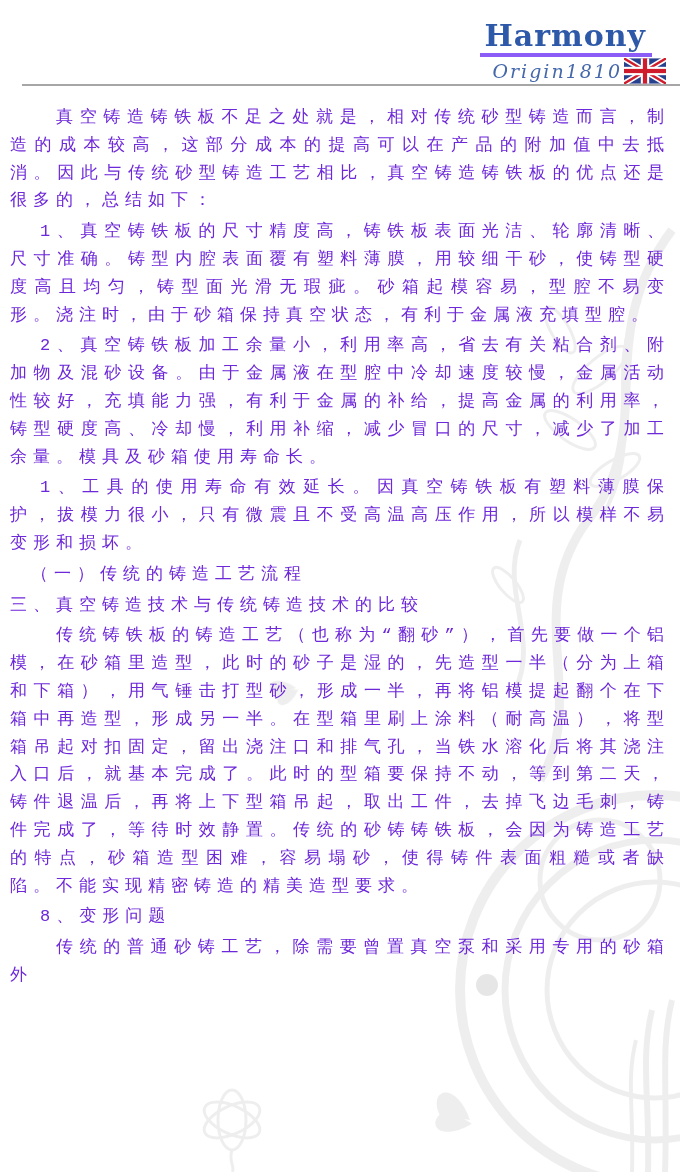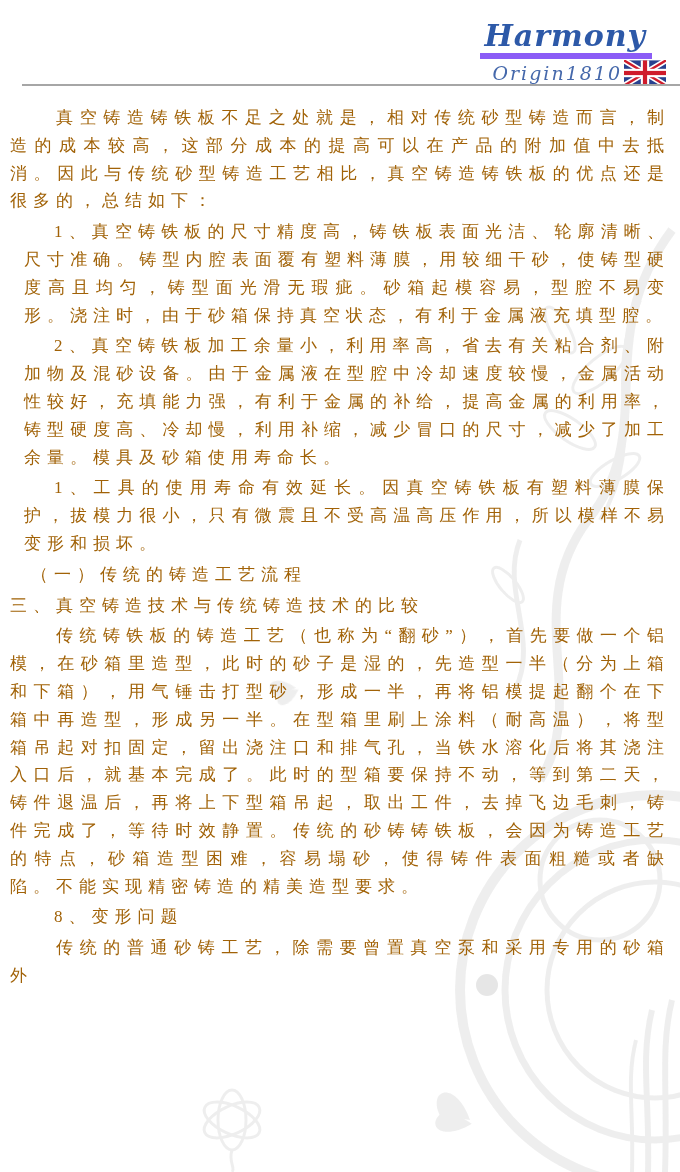--- a/index.html
+++ b/index.html
@@ -18,25 +18,25 @@
   }
 
   
   .header { position: absolute; top: 0; left: 0; right: 0; height: 88px; z-index: 2; }
   .logo {
     position: absolute; top: 20px; right: 14px;
     display: flex; flex-direction: column; align-items: flex-end;
   }
   .wordmark {
     font-family: "DejaVu Serif", serif;
-    font-style: italic; font-weight: bold;
+    font-weight: bold;
     font-size: 30px; line-height: 32px;
     color: #2d59a8;
     letter-spacing: 1px;
-    border-bottom: 6px solid #8b5cf6;
+    border-bottom: 4px solid #8b5cf6;
     padding: 0 6px 1px 4px;
     margin-right: 14px;
     margin-left: 41px;
   }
   .logo-row { display: flex; align-items: center; margin-top: 1px; }
   .tagline {
     font-family: "DejaVu Serif", serif;
     font-style: italic;
     font-size: 19px; line-height: 24px;
     color: #4568ab;
@@ -45,29 +45,30 @@
   }
   .flag { display: inline-block; width: 42px; height: 26px; }
   .header-divider {
     position: absolute; top: 84px; left: 22px; right: 0;
     height: 2px; background: #a6a6a6;
   }
 
   
   .content {
     position: absolute; top: 104px; left: 10px; right: 10px; z-index: 1;
-    color: #a16207;
+    color: #6d28d9;
     font-size: 17px;
     line-height: 27.8px;
     letter-spacing: 6px;
     text-align: justify;
+    font-family: Liberation Mono, monospace;
   }
   .block { margin: 0 0 3px 0; }
   .p      { text-indent: 46px; }
-  .p-num  { text-indent: 30px; margin-left: 14px; }
+  .p-num  { text-indent: 30px; }
   .h-flush{ text-indent: 0; }
   .h-paren{ text-indent: 21px; }
 </style>
 </head>
 <body>
 
 <svg class="watermark" viewBox="0 0 680 1172" xmlns="http://www.w3.org/2000/svg">
   <g fill="none" stroke="#ededed" opacity="0.9">
 
     <path d="M672,230 C590,340 660,430 588,520 C520,610 590,700 540,780" stroke-width="9"></path>

